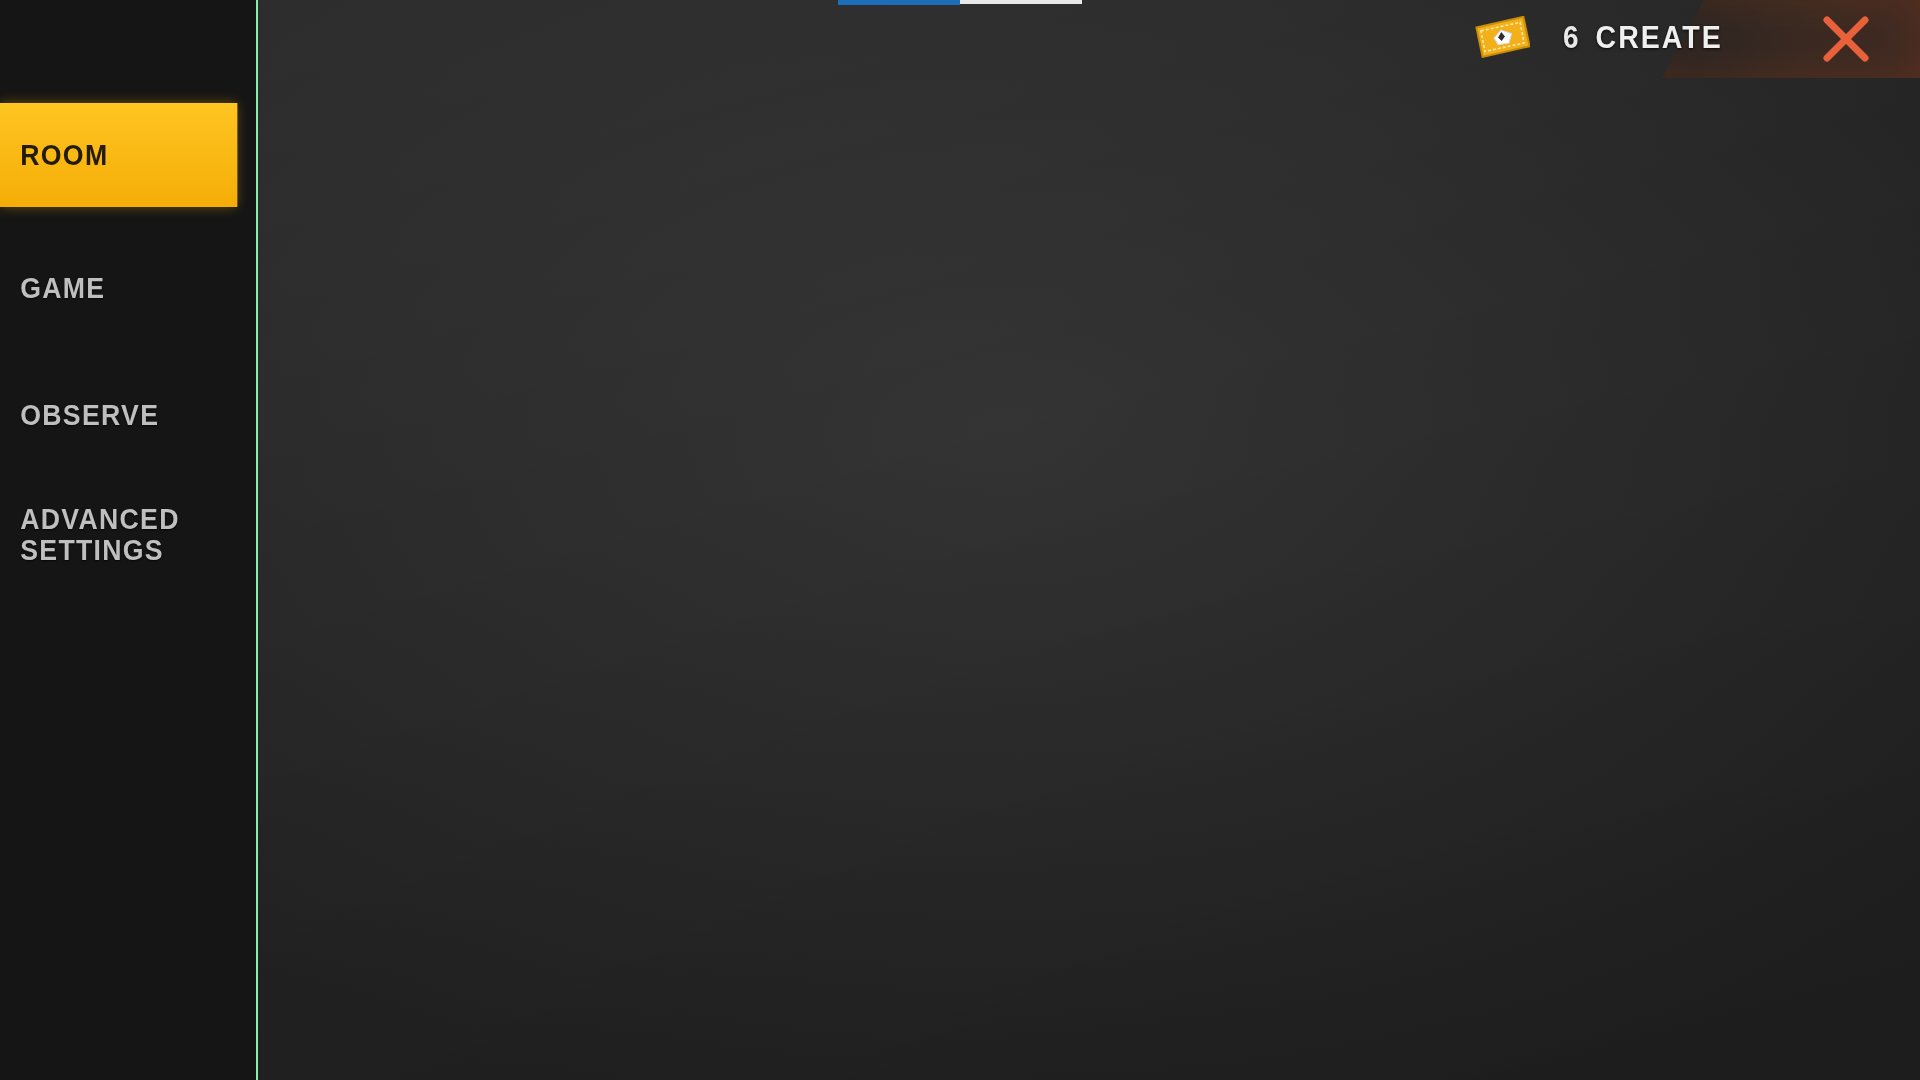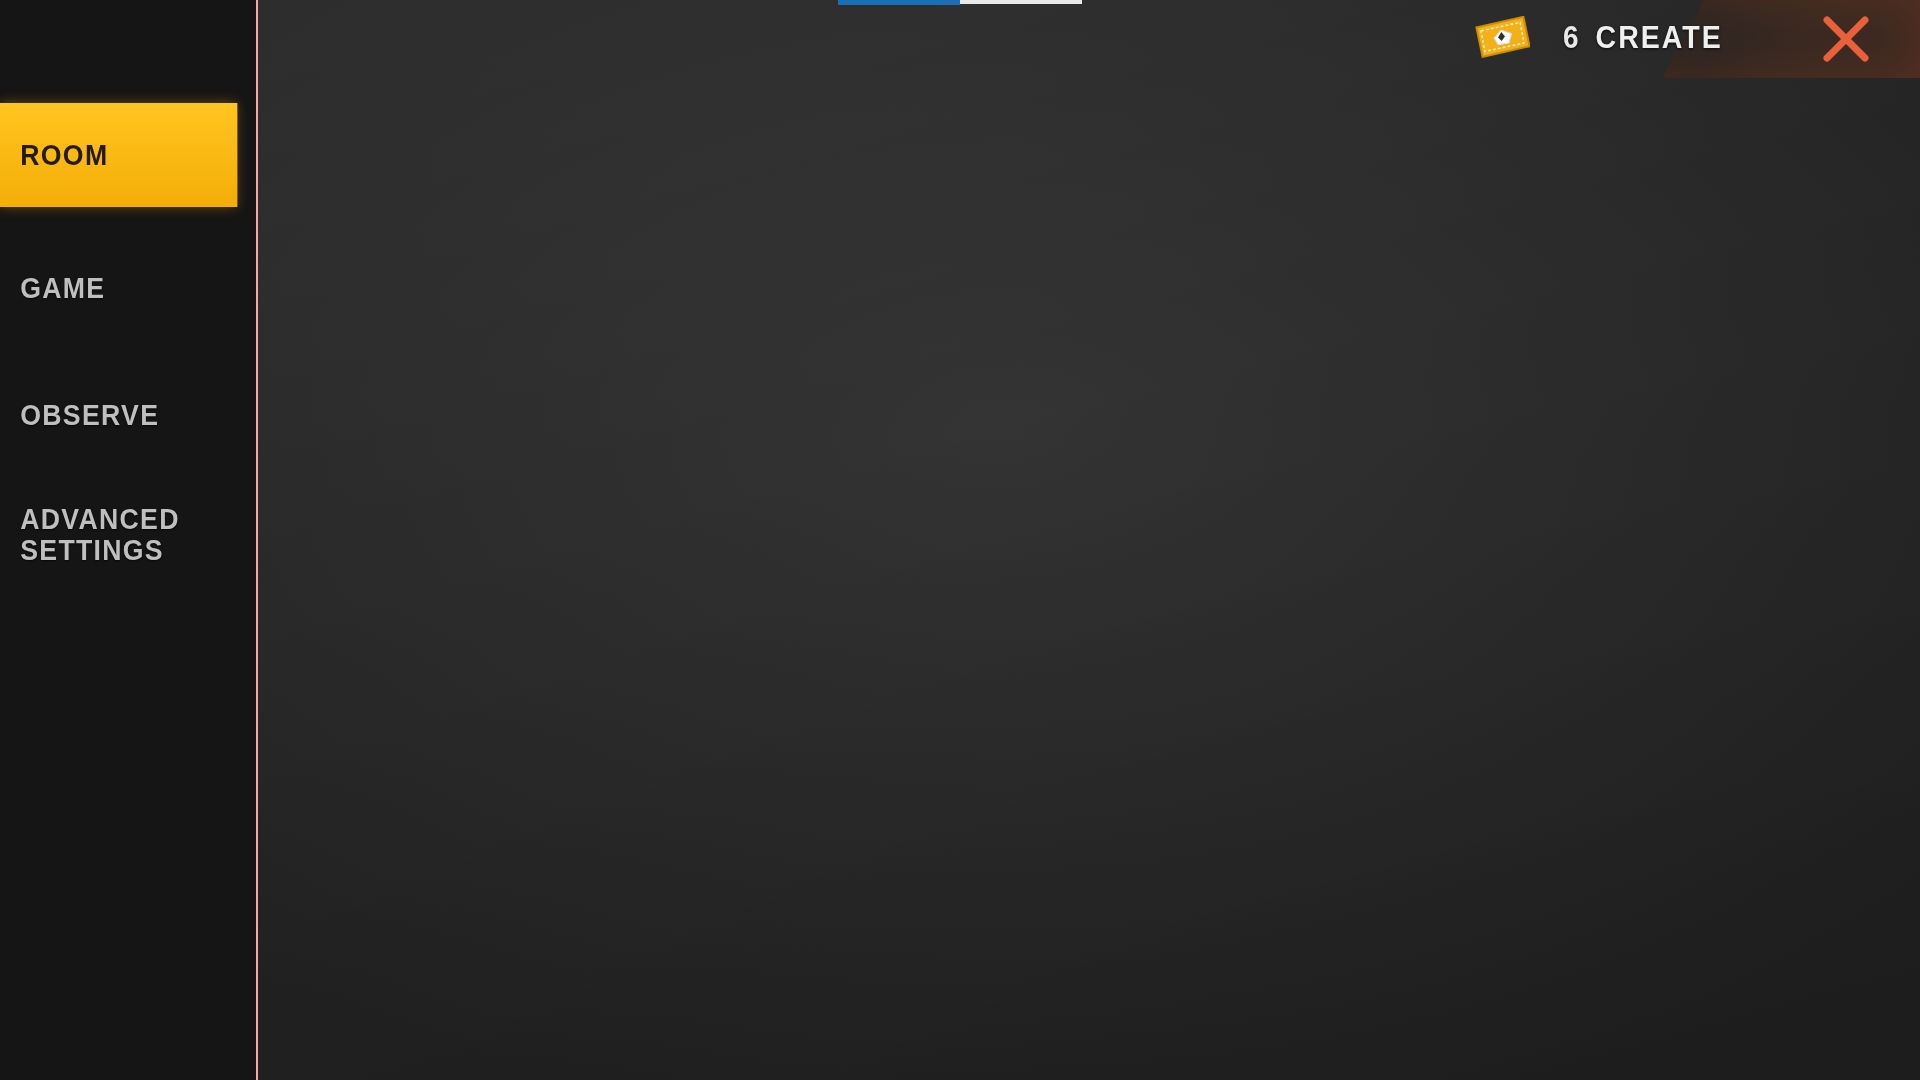--- a/index.html
+++ b/index.html
@@ -27,21 +27,21 @@
   }
   .topstrip .seg-white {
     position: absolute; left: 960px; top: 0; width: 122px; height: 4px;
     background: #e9e9e9;
   }
 
   
   .sidebar {
     position: absolute; left: 0; top: 0; width: 258px; height: 1080px;
     background: #151515;
-    border-right: 2px solid #fca5a5;
+    border-right: 2px solid #86efac;
     z-index: 20;
   }
   .side-item {
     position: absolute; left: 0; width: 258px;
     display: flex; align-items: center;
     padding-left: 22px;
     color: #bfbfbf;
     font-size: 29px;
     font-weight: 700;
     letter-spacing: 1.4px;

